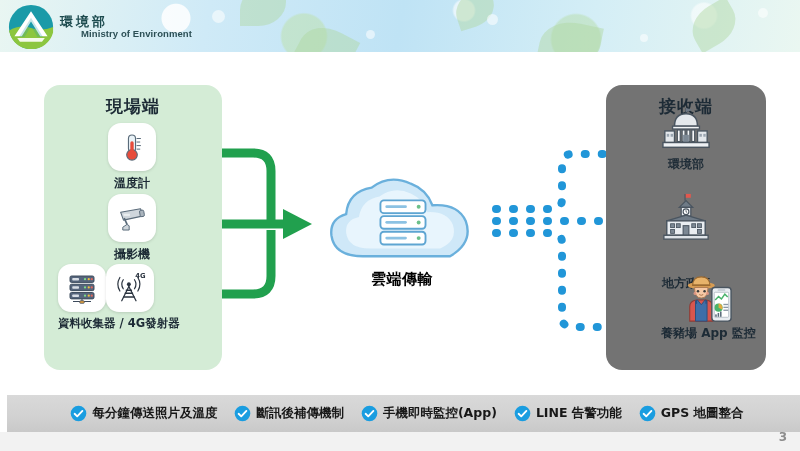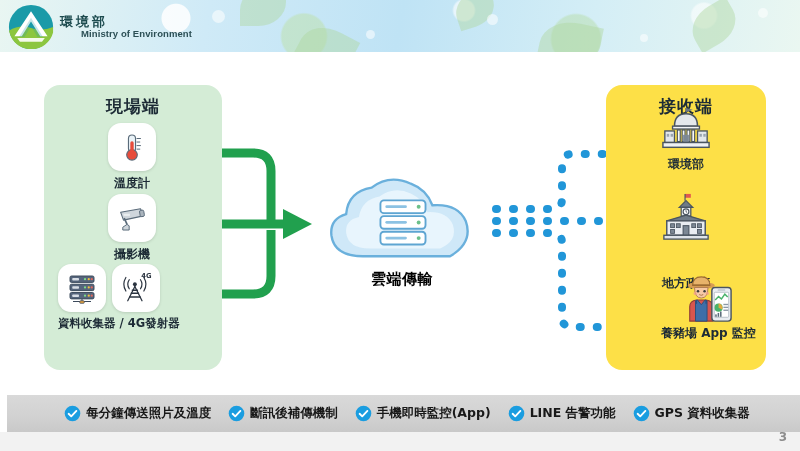--- a/index.html
+++ b/index.html
@@ -49,34 +49,34 @@
     font-family: "DejaVu Sans", sans-serif;
   }
 
   
   .stage { position: absolute; left: 0; top: 52px; width: 800px; height: 343px; background: #fff; }
 
   .panel {
     position: absolute; border-radius: 16px;
   }
   .panel-left  { left: 44px;  top: 33px; width: 178px; height: 285px; background: #d4ecd6; }
-  .panel-right { left: 606px; top: 33px; width: 160px; height: 285px; background: #fde047; }
+  .panel-right { left: 606px; top: 33px; width: 160px; height: 285px; background: #737373; }
   .panel-title {
     position: absolute; left: 0; right: 0; top: 10px; text-align: center;
     font-size: 17px; font-weight: 700; color: #1d2b36;
     font-family: "DejaVu Sans", sans-serif; letter-spacing: 1px;
   }
 
   .node { position: absolute; display: flex; flex-direction: column; }
   .tile {
     background: #fff; border-radius: 13px; display: flex; align-items: center;
     justify-content: center; box-shadow: 0 1px 3px rgba(0,0,0,.13);
   }
   .tile-sm { width: 48px; height: 48px; }
-  .tile-row { display: flex; gap: 6px; }
+  .tile-row { display: flex; }
   .node-label {
     margin-top: 4px; font-size: 12px; font-weight: 700; color: #1d2b36;
     font-family: "DejaVu Sans", sans-serif; white-space: nowrap; text-align: center;
   }
   .node-label.wide { font-size: 11.5px; }
 
   
   .rnode { position: absolute; display: flex; flex-direction: column; align-items: center; }
   .rnode .glyph { width: 50px; height: 50px; display: block; }
   .rnode .node-label { margin-top: 1px; }
@@ -405,21 +405,21 @@
         <path d="M6.5 12.4 L10.2 16 L17.5 8.4" stroke="#fff" stroke-width="2.6" fill="none" stroke-linecap="round" stroke-linejoin="round"></path>
       </svg>
       <span class="chip-label">LINE 告警功能</span>
     </div>
 
     <div class="chip">
       <svg class="chip-icon" viewBox="0 0 24 24">
         <circle cx="12" cy="12" r="11" fill="#1a9de0"></circle>
         <path d="M6.5 12.4 L10.2 16 L17.5 8.4" stroke="#fff" stroke-width="2.6" fill="none" stroke-linecap="round" stroke-linejoin="round"></path>
       </svg>
-      <span class="chip-label">GPS 資料收集器</span>
+      <span class="chip-label">GPS 地圖整合</span>
     </div>
 
   </div>
 
   <div class="footer-strip"></div>
   <div class="page-no">3</div>
 
 </div>
 
 </body></html>

